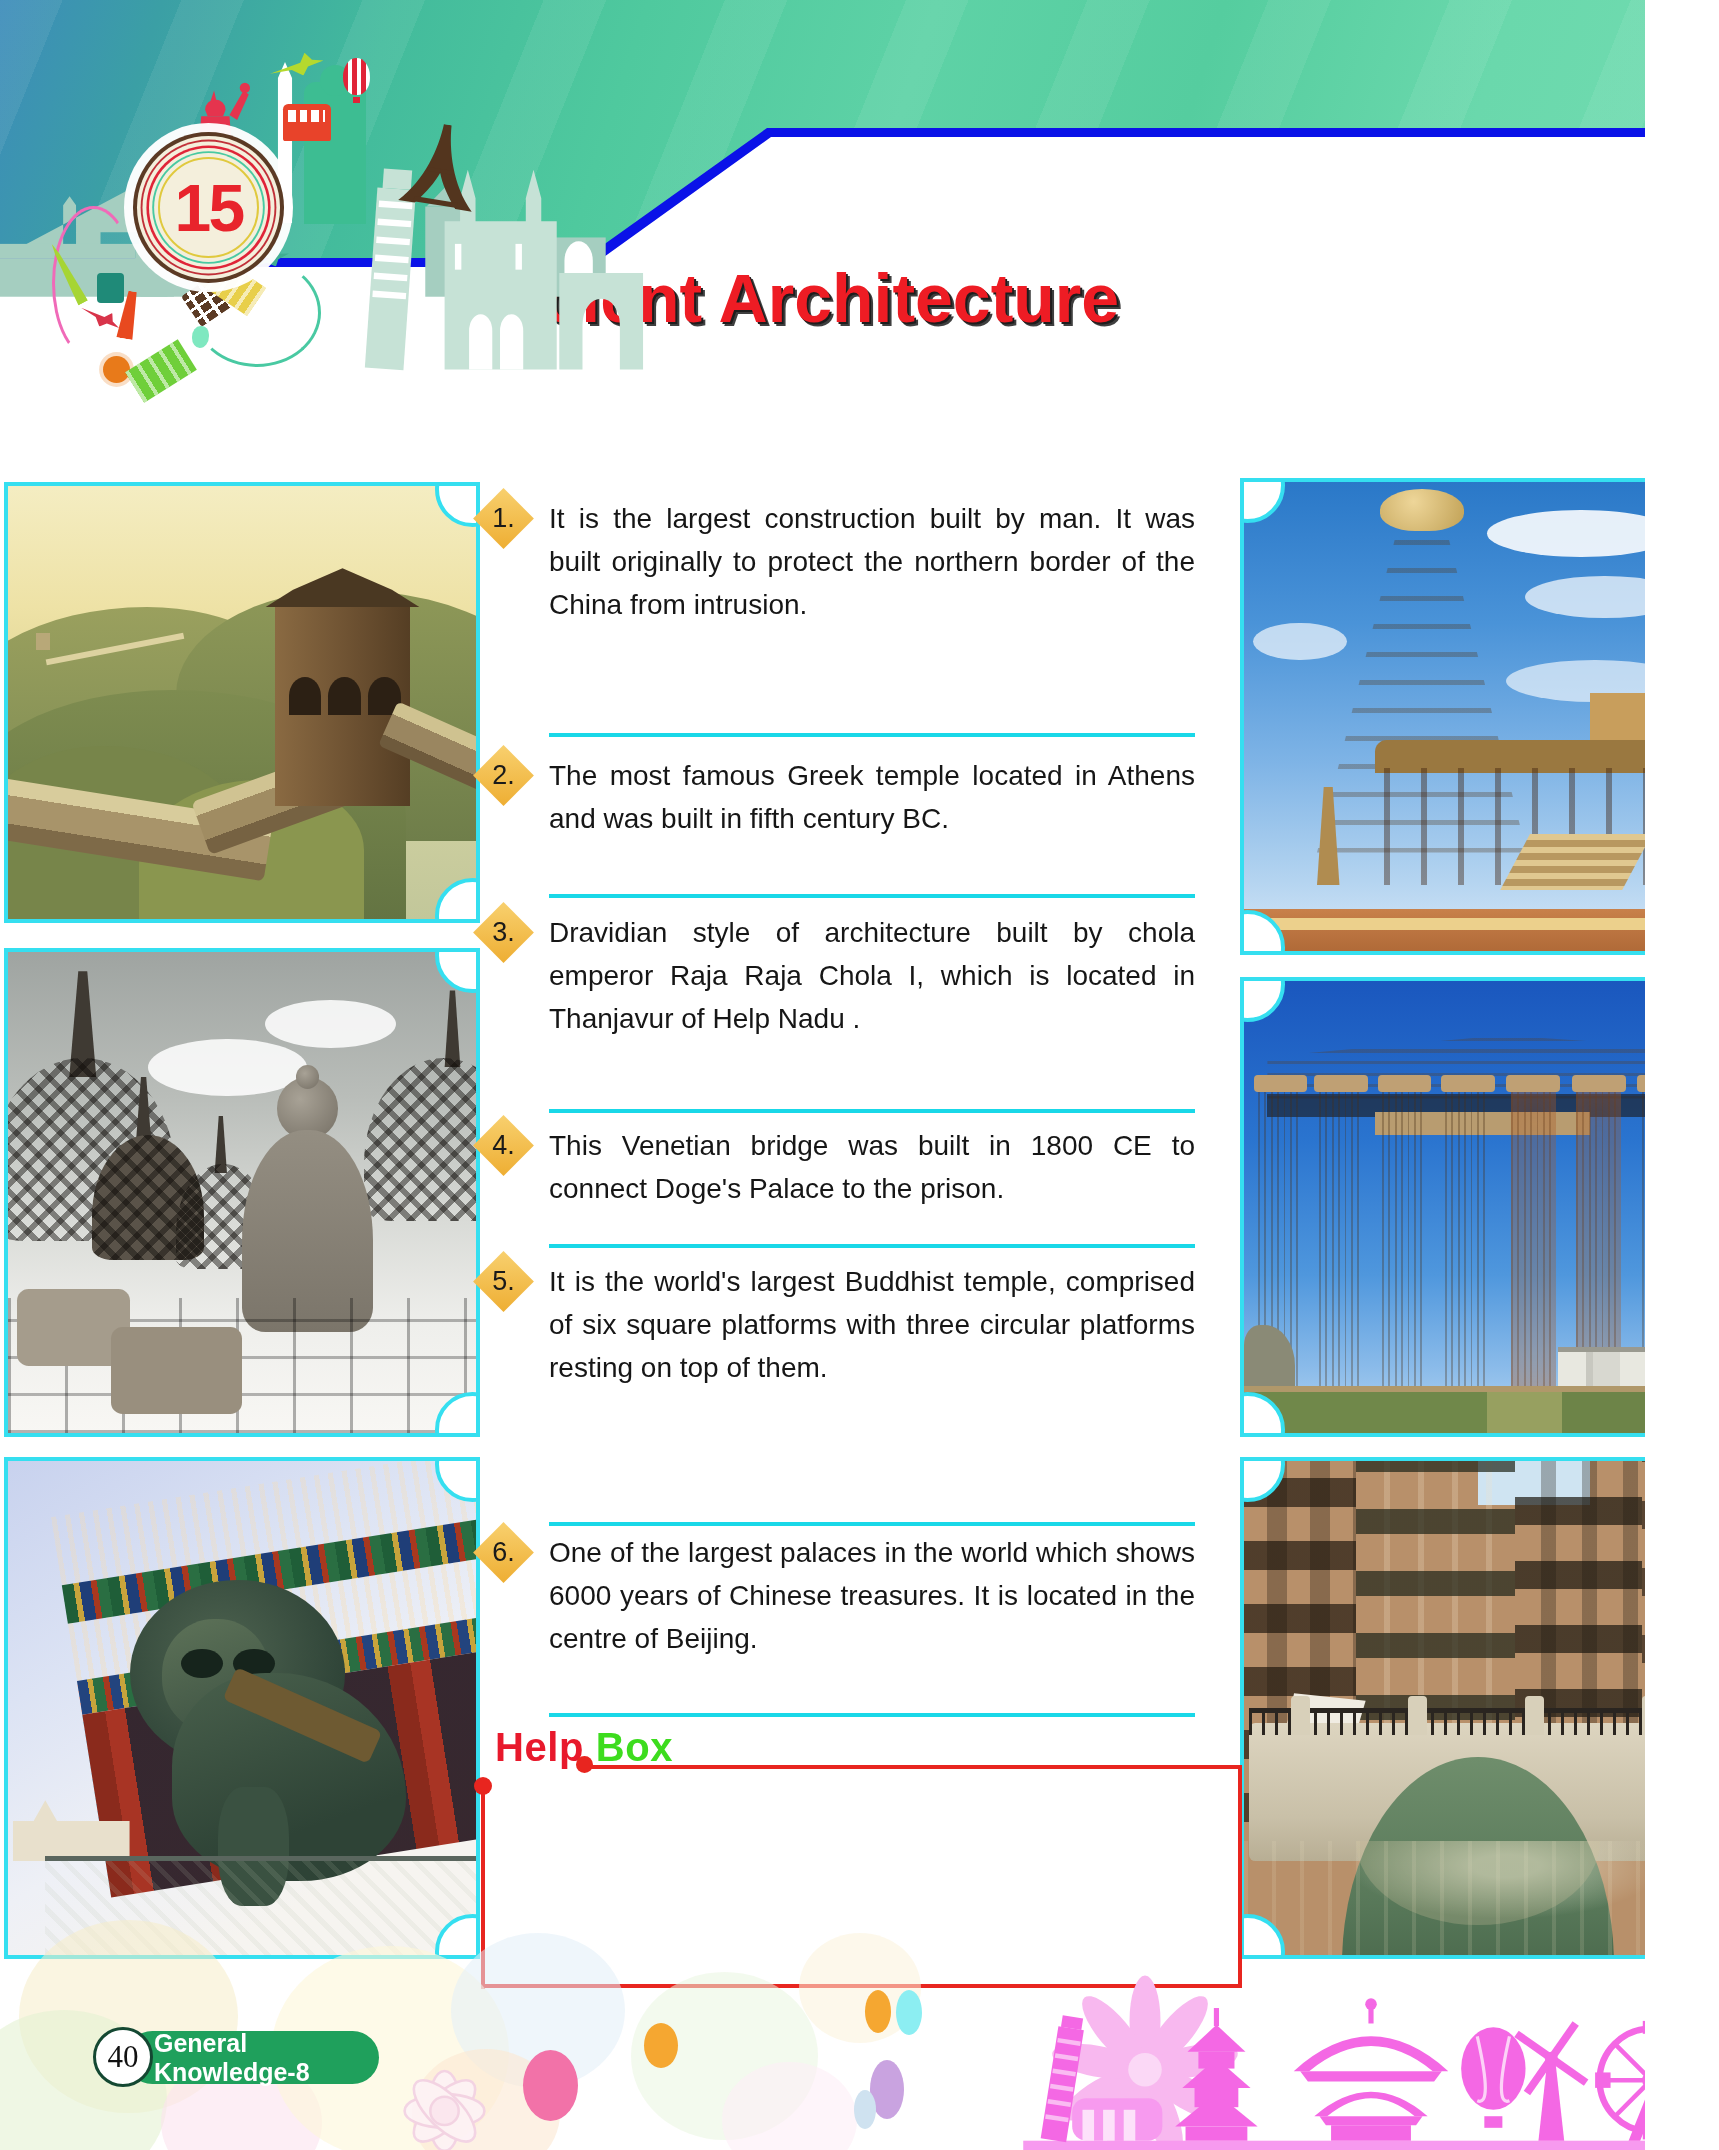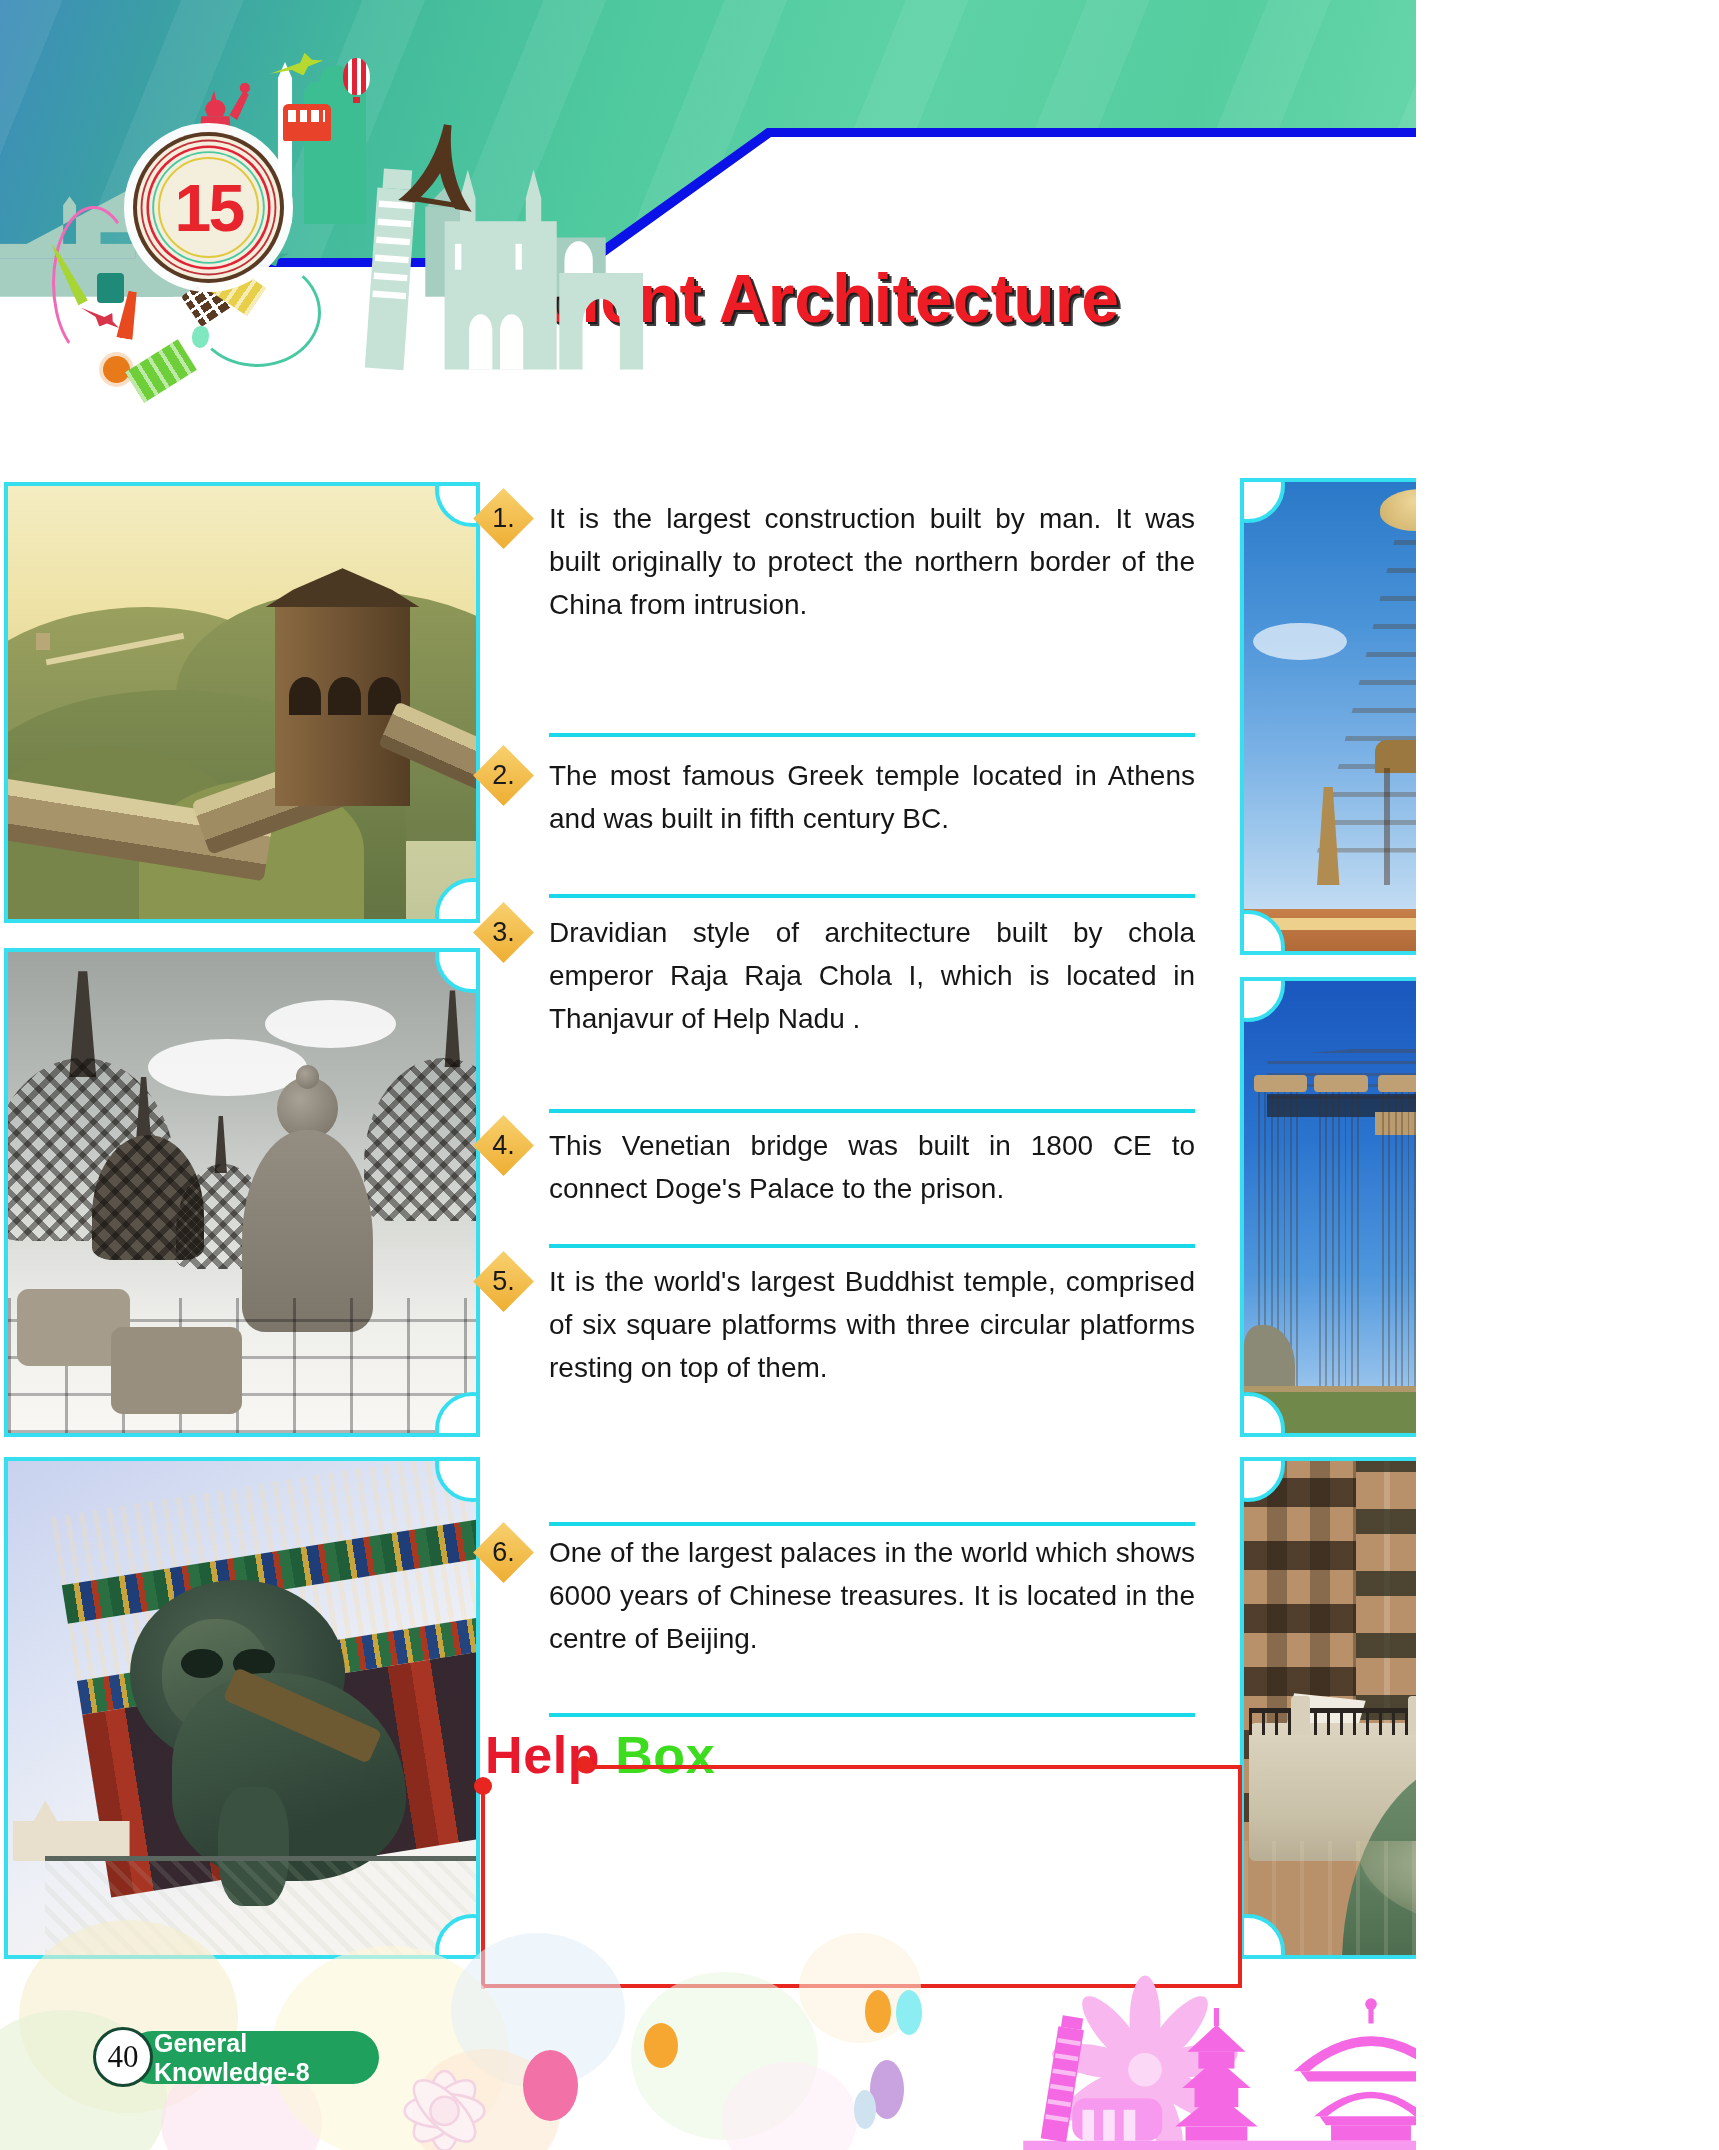--- a/index.html
+++ b/index.html
@@ -1,16 +1,16 @@
 <!DOCTYPE html>
 <html style="font-size:10.3px"><head>
 <meta charset="utf-8">
 <style>
   html,body{margin:0;padding:0;background:#fff;}
-  .page{position:relative;width:1416px;height:2151px;background:#fff;overflow:hidden;
+  .page{position:relative;width:1645px;height:2151px;background:#fff;overflow:hidden;
         font-family:"Liberation Sans",sans-serif;}
   .abs{position:absolute;}
 
   
   .hdr-blue{position:absolute;left:0;top:0;width:1719px;height:271px;background:#0a12e8;
     clip-path:polygon(0 0,1719px 0,1719px 137px,771px 137px,590px 267px,0 267px);}
   .hdr-teal{position:absolute;left:0;top:0;width:1719px;height:259px;
     background:
       repeating-linear-gradient(112deg, rgba(255,255,255,0.07) 0 58px, rgba(255,255,255,0) 58px 168px),
       linear-gradient(108deg,#3d8cba 0%,#3b9fa5 9%,#43bb9c 22%,#4fc99e 36%,#5ed2a6 52%,#55cd9f 68%,#6ad8ac 84%,#72dcb1 100%);
@@ -201,21 +201,21 @@
   
   .q{position:absolute;left:549px;width:646px;}
   .qtext{margin:0;font-size:28px;line-height:43px;color:#161616;text-align:justify;}
   .diamond{position:absolute;left:-67px;top:0;width:43px;height:43px;transform:rotate(45deg);
     background:linear-gradient(135deg,#f8d06e,#eeae33);}
   .diamond span{position:absolute;inset:0;transform:rotate(-45deg);display:flex;align-items:center;
     justify-content:center;font-size:27px;color:#1a1a1a;}
   .ansline{position:absolute;left:549px;width:646px;height:3.9px;background:#19d8e8;}
 
   
-  .hb-title{position:absolute;left:485px;top:1725px;font-size:52px;font-weight:bold;letter-spacing:0.6px;}
+  .hb-title{position:absolute;left:495px;top:1725px;font-size:40px;font-weight:bold;letter-spacing:0.6px;}
   .hb-title .h{color:#e8192c;} .hb-title .b{color:#3ddc1e;}
   .hb-topline{position:absolute;left:590px;top:1765px;width:652px;height:3.9px;background:#e8251f;}
   .hb-dot1{position:absolute;left:576px;top:1756px;width:17px;height:17px;border-radius:50%;background:#e8251f;}
   .hb-left{position:absolute;left:481px;top:1785px;width:3.9px;height:204px;background:#e8251f;}
   .hb-dot2{position:absolute;left:474px;top:1777px;width:18px;height:18px;border-radius:50%;background:#e8251f;}
   .hb-right{position:absolute;left:1238px;top:1765px;width:3.9px;height:223px;background:#e8251f;}
   .hb-bottom{position:absolute;left:481px;top:1984px;width:761px;height:3.9px;background:#e8251f;}
   .hb-text{position:absolute;left:499px;top:1780px;width:709px;font-family:"Liberation Serif",serif;
     font-size:30px;line-height:58px;color:#111;}
 

